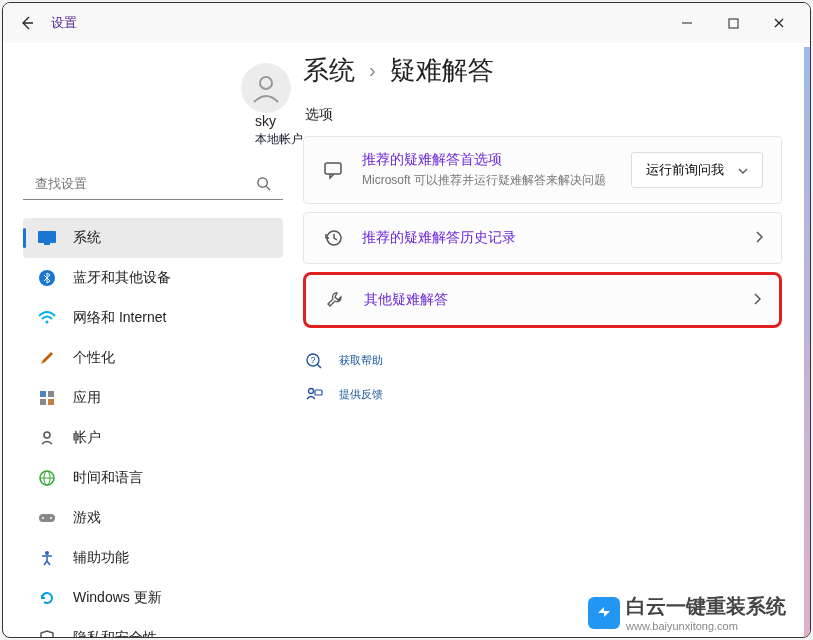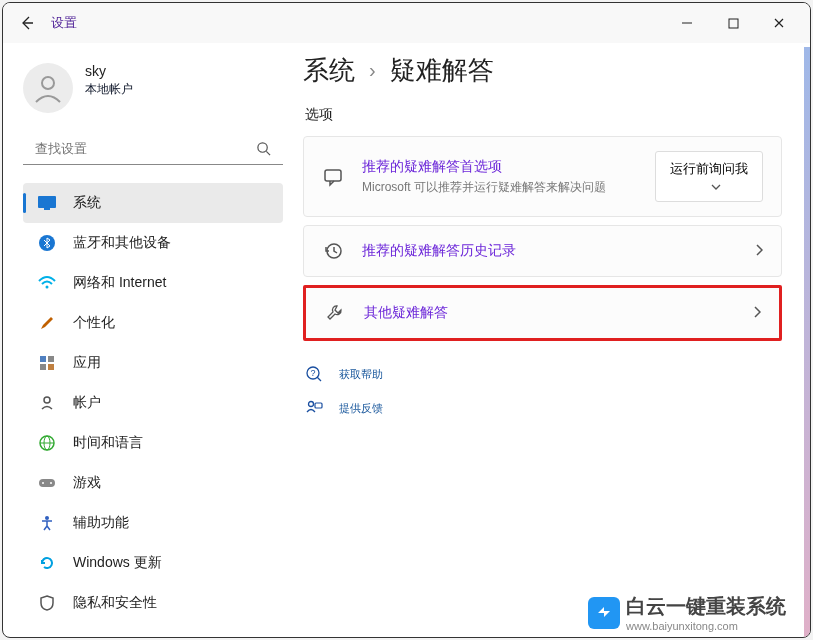--- a/index.html
+++ b/index.html
@@ -51,22 +51,23 @@
 }
 .sidebar {
   width: 300px;
   padding: 10px 0 10px 20px;
   display: flex;
   flex-direction: column;
   overflow-y: auto;
 }
 .user-block {
   display: flex;
-  align-items: flex-start;
+  align-items: flex-end;
   padding: 10px 0 20px 0;
+  flex-direction: column;
 }
 .avatar {
   width: 50px; height: 50px;
   border-radius: 50%;
   background: #ececec;
   display: flex; align-items: center; justify-content: center;
   margin-right: 12px;
 }
 .user-name { font-size: 14px; color: #222; }
 .user-sub { font-size: 12px; color: #0f172a; margin-top: 2px; }
@@ -173,31 +174,30 @@
 }
 .dropdown-btn {
   border: 1px solid #ddd;
   background: #fff;
   border-radius: 3px;
   padding: 8px 14px;
   font-size: 13px;
   display: flex;
   align-items: center;
   cursor: pointer;
-  flex-direction: column;
 }
 .dropdown-btn .chev {
   margin-left: 14px;
 }
 .chevron {
   color: #555;
 }
 .highlight {
   border: 3px solid #e02020;
-  border-radius: 2px;
+  border-radius: 8px;
 }
 .link-list {
   margin-top: 16px;
 }
 .link-row {
   display: flex;
   align-items: center;
   padding: 6px 0;
   cursor: pointer;
 }

